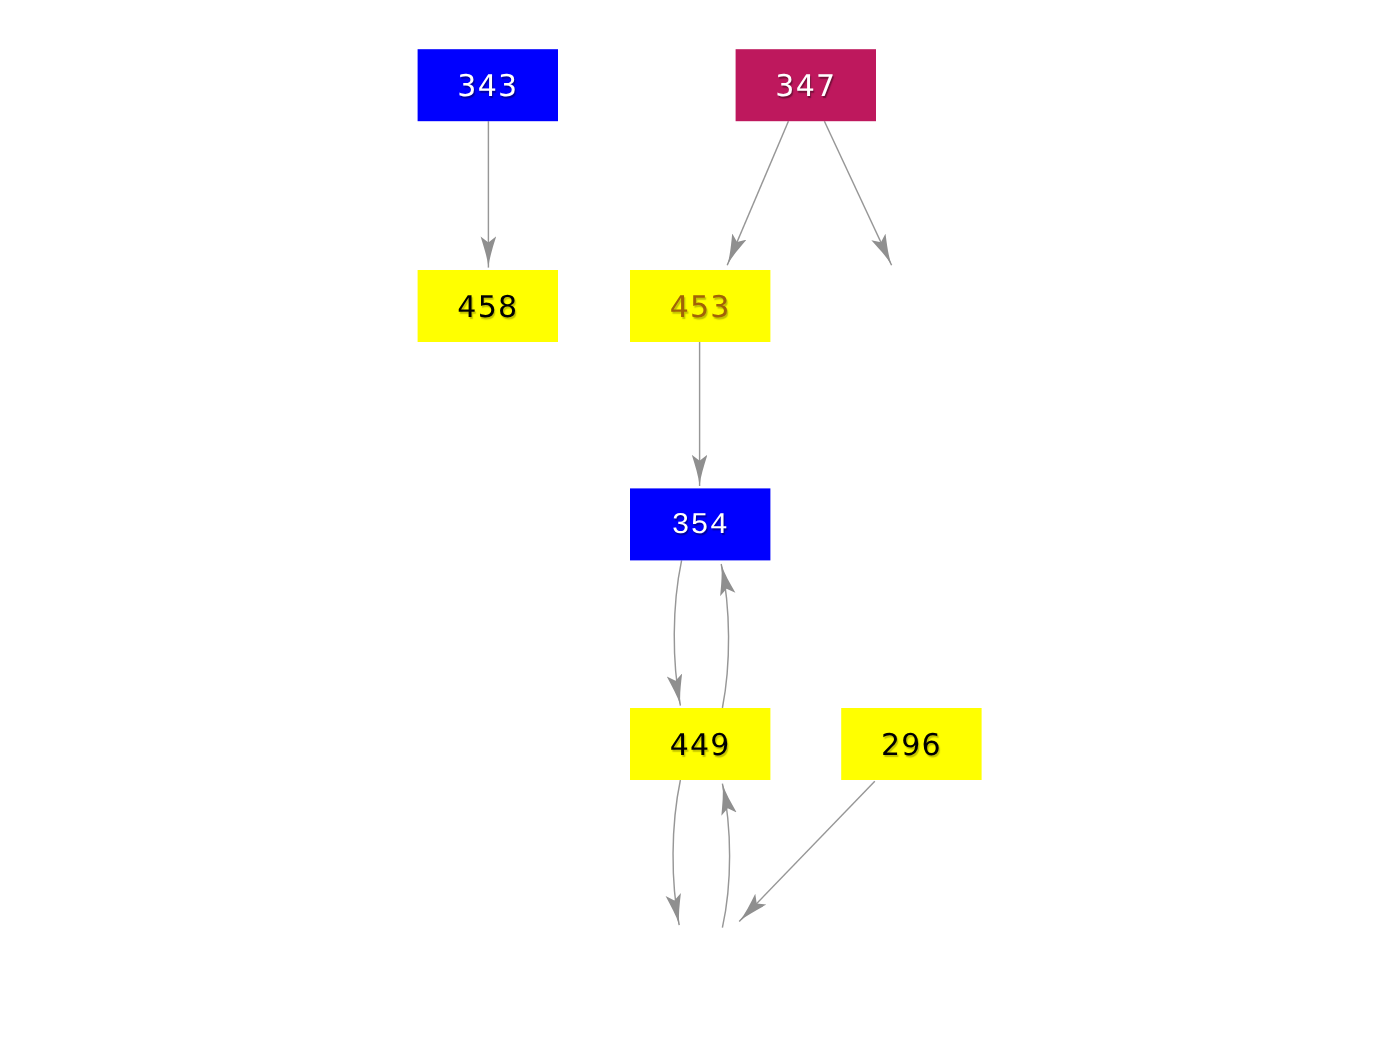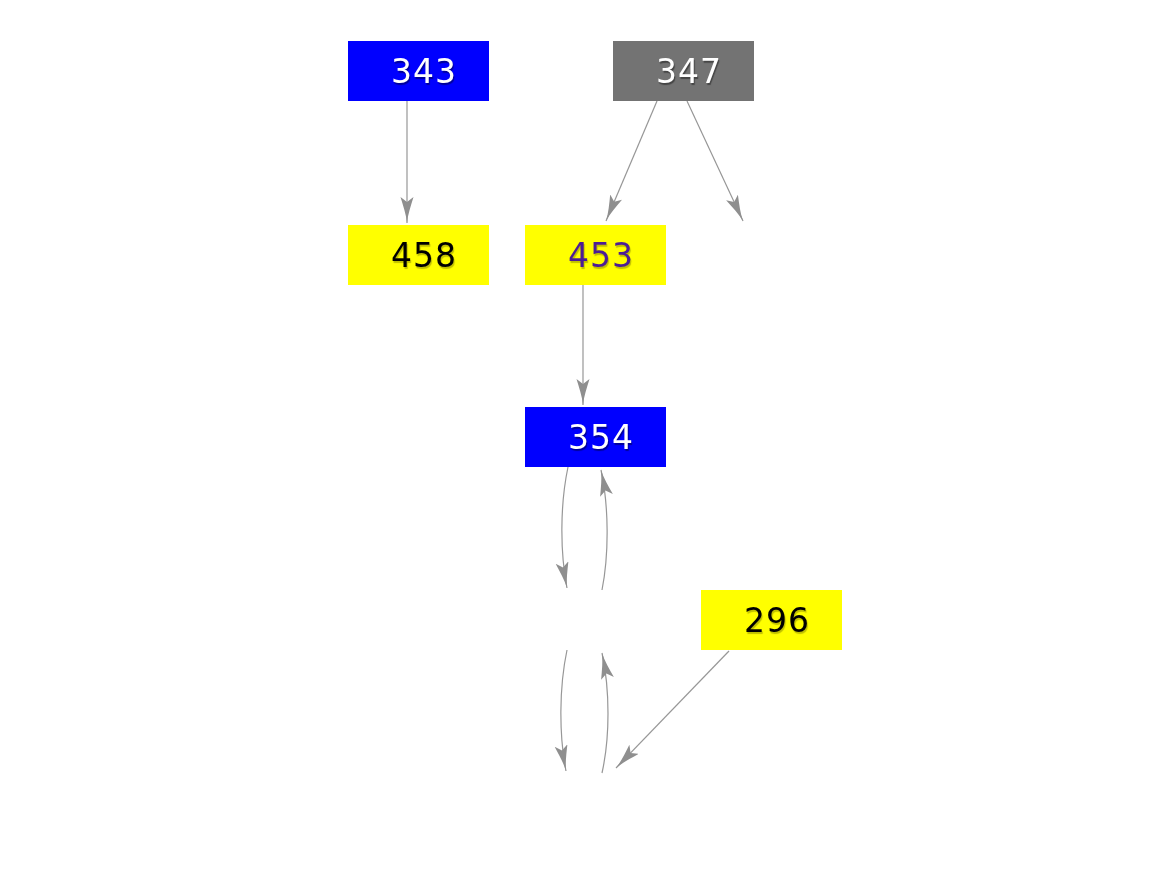--- a/index.html
+++ b/index.html
@@ -20,29 +20,28 @@
     fill: none;
     stroke: var(--edge-color, #979797);
     stroke-width: 1.2;
   }
   #arrowhead-shape {
     fill: var(--arrow-color, #8f8f8f);
     stroke: none;
   }
   .node {
     position: absolute;
-    width: 130px;
+    width: 117px;
     height: 60px;
     display: flex;
     align-items: center;
     justify-content: center;
-    font-size: 33px;
+    font-size: 25px;
     letter-spacing: 1px;
     user-select: none;
-    padding-left: 11px;
   }
   .node.blue  { text-shadow: 1px 1.5px 1px rgba(0,0,0,0.40); }
   .node.yellow{ text-shadow: 1px 1.5px 1px rgba(0,0,0,0.25); }
   .n343 { left: 348px; top: 41px;  }
   .n347 { left: 613px; top: 41px;  }
   .n458 { left: 348px; top: 225px; }
   .n453 { left: 525px; top: 225px; }
   .n454 { left: 701px; top: 225px; }
   .n354 { left: 525px; top: 407px; }
   .n449 { left: 525px; top: 590px; }
@@ -68,29 +67,32 @@
     <path class="edge" d="M568,467 C560,505 560,552 567,588" marker-end="url(#arrow)"></path>
     <path class="edge" d="M602,590 C609,554 609,507 601,470" marker-end="url(#arrow)"></path>
     <path class="edge" d="M567,650 C559,688 559,735 566,771" marker-end="url(#arrow)"></path>
     <path class="edge" d="M602,773 C610,737 610,690 602,653" marker-end="url(#arrow)"></path>
     <path class="edge" d="M729,651 L616,768" marker-end="url(#arrow)"></path>
   </svg>
 
   <div class="node n343 blue" style="background: rgb(0, 0, 255); color: rgb(255, 255, 255);">
     <span>343</span>
   </div>
-  <div class="node n347 blue" style="background: #737373; color: rgb(255, 255, 255);">
+  <div class="node n347 blue" style="background: #be185d; color: rgb(255, 255, 255);">
     <span>347</span>
   </div>
   <div class="node n458 yellow" style="background: rgb(255, 255, 0); color: rgb(0, 0, 0);">
     <span>458</span>
   </div>
-  <div class="node n453 yellow" style="background: rgb(255, 255, 0); color: #4c1d95;">
+  <div class="node n453 yellow" style="background: rgb(255, 255, 0); color: #a16207;">
     <span>453</span>
   </div>
-  <div class="node n354 blue" style="background: rgb(0, 0, 255); color: rgb(255, 255, 255);">
+  <div class="node n354 blue" style="background: rgb(0, 0, 255); color: rgb(255, 255, 255); font-family: Liberation Mono, monospace;">
     <span>354</span>
+  </div>
+  <div class="node n449 yellow" style="background: rgb(255, 255, 0); color: rgb(0, 0, 0);">
+    <span>449</span>
   </div>
   <div class="node n409 yellow" style="background: rgb(255, 255, 0); color: rgb(0, 0, 0);">
     <span>296</span>
   </div>
 
 </div>
 
 </body></html>

